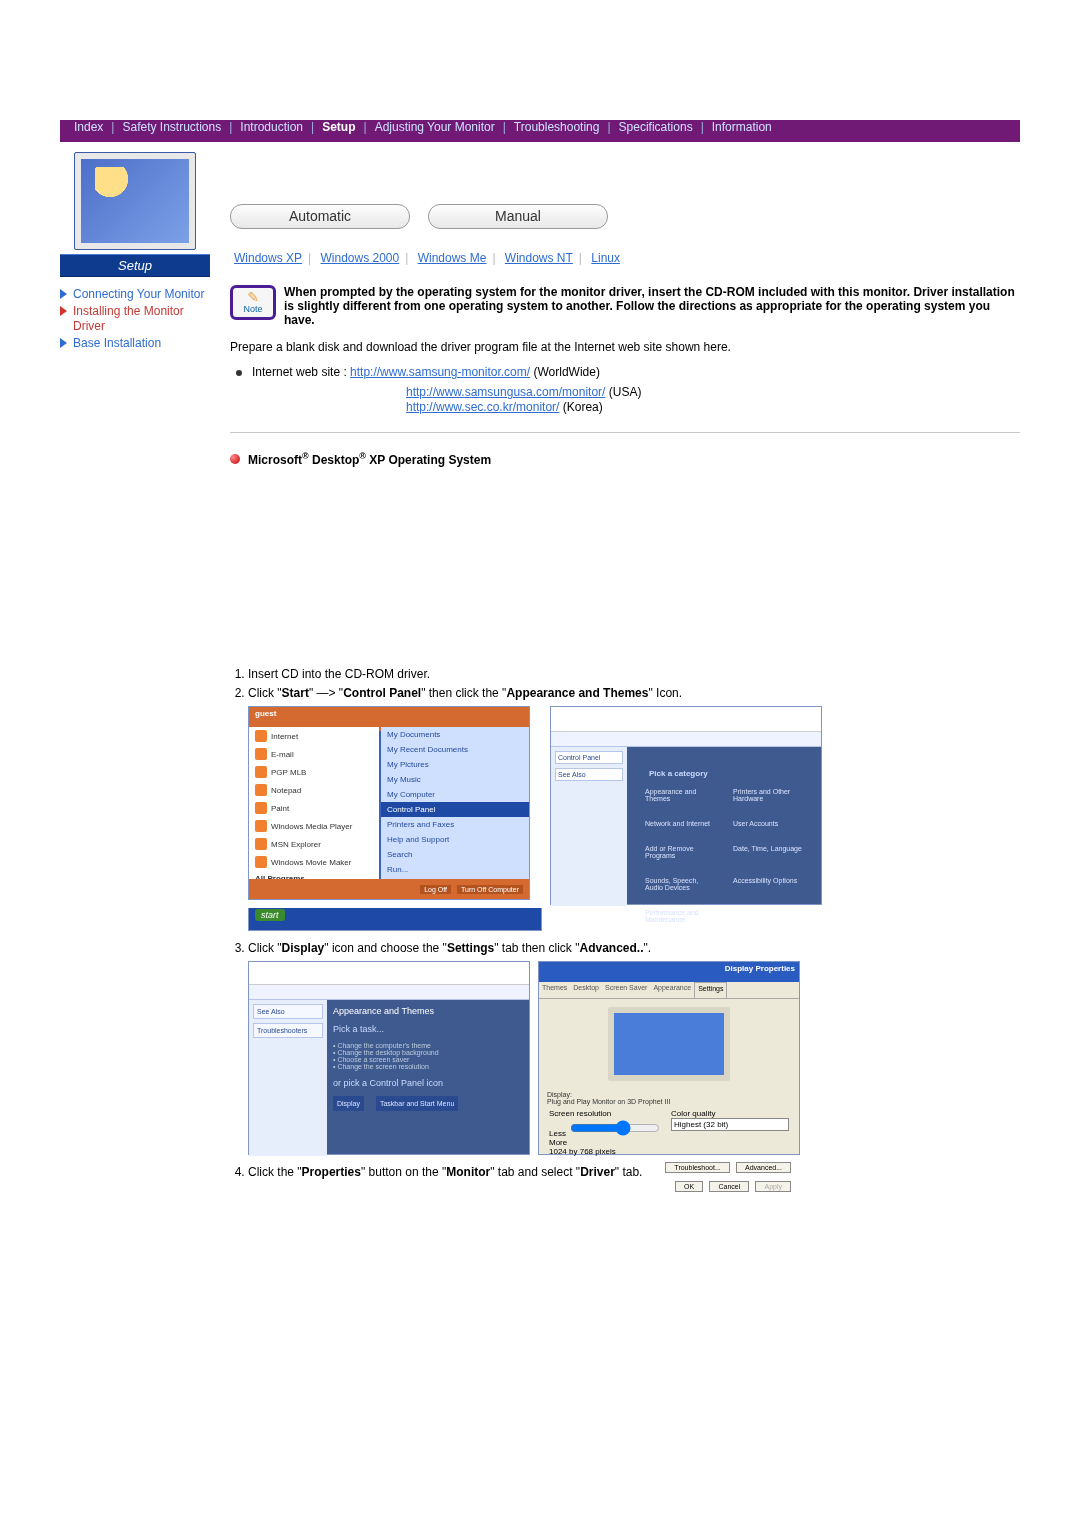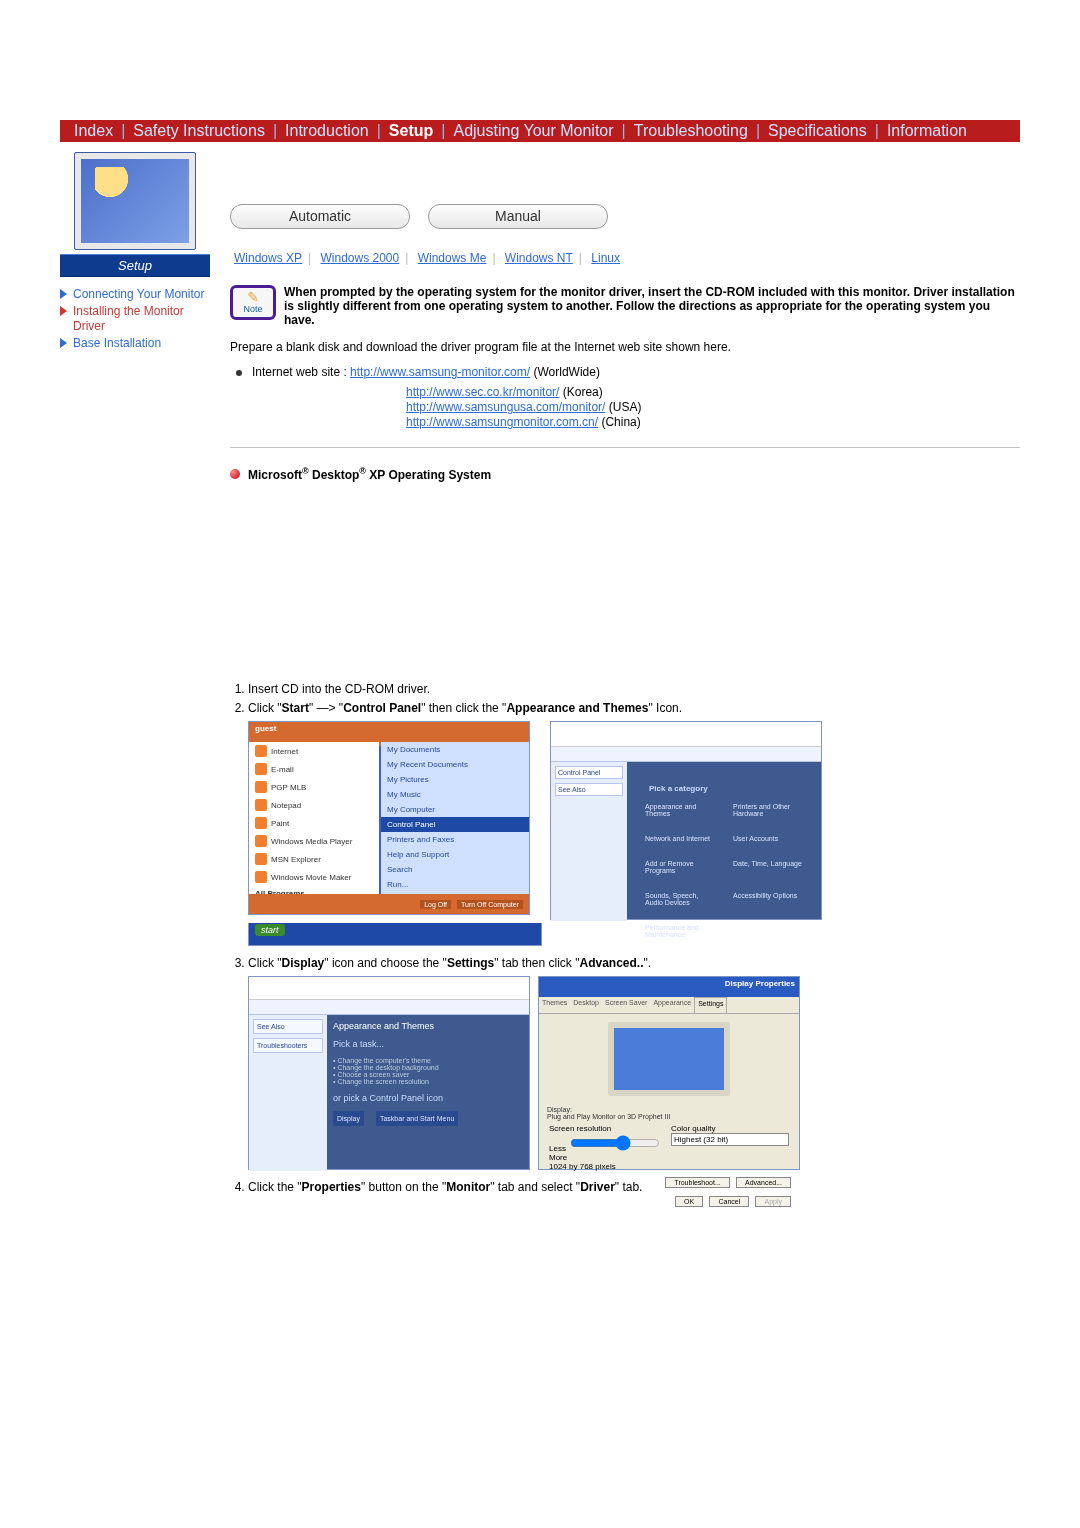--- a/index.html
+++ b/index.html
@@ -8,25 +8,25 @@
     font-family: Verdana, Arial, sans-serif;
     font-size: 12px;
     background: #fff;
     width: 1080px;
     color: #000;
   }
   .page {
     padding: 120px 60px 60px 60px;
   }
   .topnav {
-    background: #b91c1c;
+    background: #701a75;
     color: #fff;
     display: flex;
-    align-items: center;
-    font-size: 16px;
+    align-items: flex-start;
+    font-size: 12px;
     height: 22px;
     padding: 0 6px;
   }
   .topnav span {
     padding: 0 8px;
   }
   .topnav .sep {
     color: #9ab3e3;
     padding: 0;
   }
@@ -334,23 +334,22 @@
       <div class="para">Prepare a blank disk and download the driver program file at the Internet web site shown here.</div>
 
       <div class="bullet-row">
         <span class="bullet"></span>
         <span>
           <span>Internet web site : </span>
           <a class="link" href="#">http://www.samsung-monitor.com/</a><span> (WorldWide)</span>
         </span>
       </div>
       <div class="indent-links">
+        <div><a class="link" href="#">http://www.samsungusa.com/monitor/</a><span> (USA)</span></div>
         <div><a class="link" href="#">http://www.sec.co.kr/monitor/</a><span> (Korea)</span></div>
-        <div><a class="link" href="#">http://www.samsungusa.com/monitor/</a><span> (USA)</span></div>
-        <div><a class="link" href="#">http://www.samsungmonitor.com.cn/</a><span> (China)</span></div>
       </div>
 
       <hr class="thin">
 
       <div class="os-heading-row">
         <span class="red-dot"></span>
         <span>
           <span>Microsoft</span><sup>®</sup><span> Desktop</span><sup>®</sup><span> XP Operating System</span>
         </span>
       </div>

